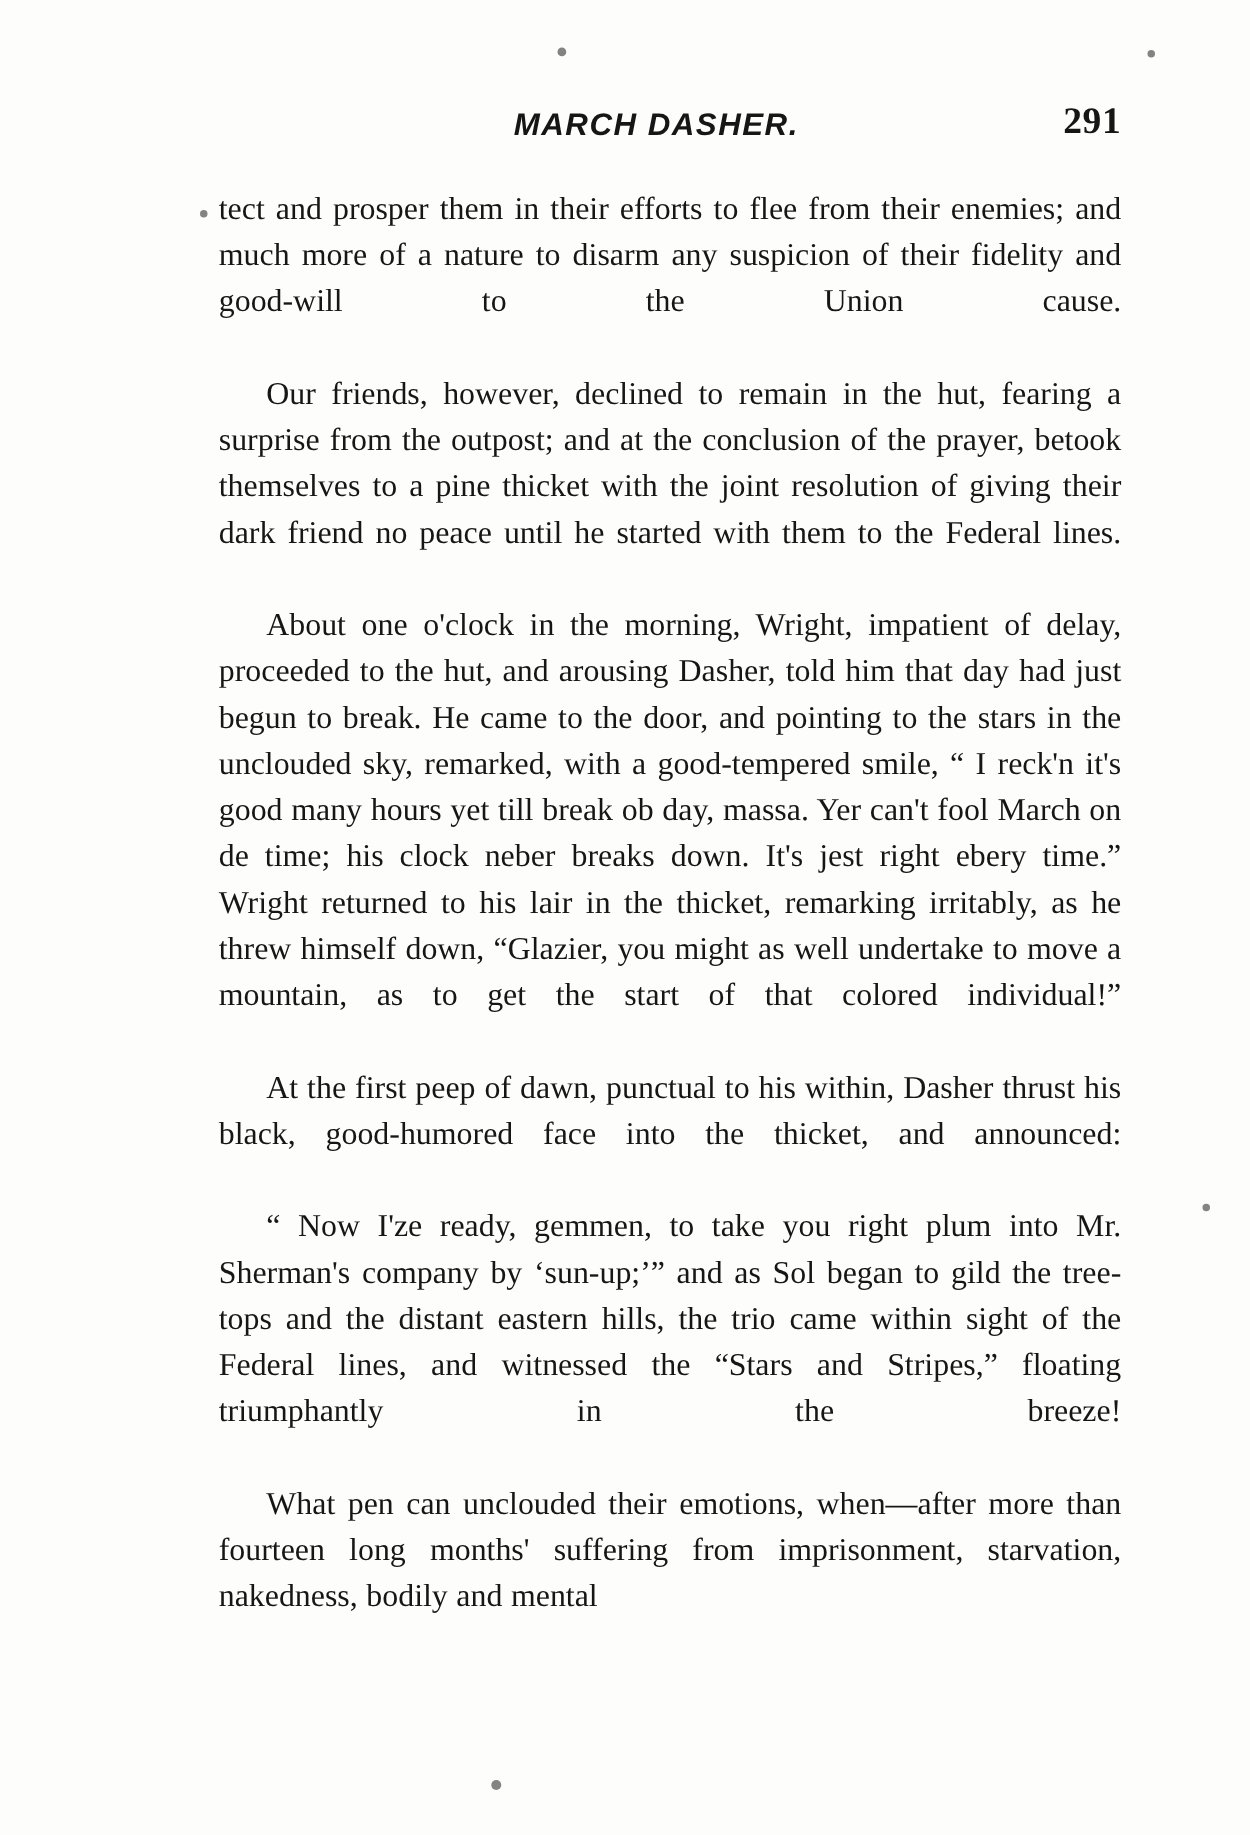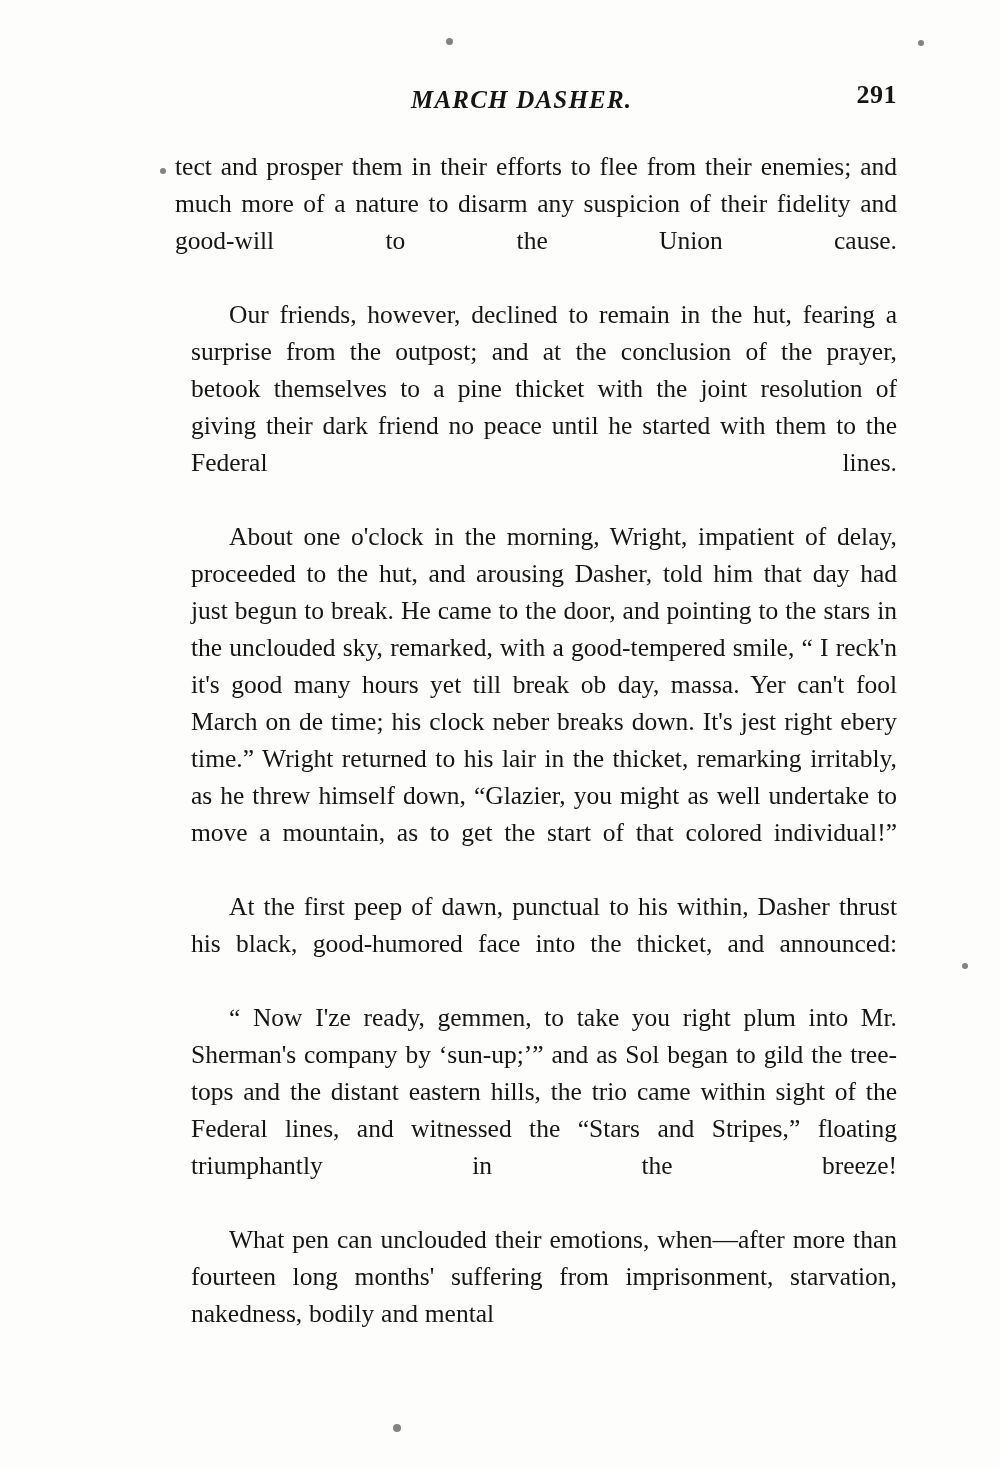--- a/index.html
+++ b/index.html
@@ -47,28 +47,28 @@
     height: 46px;
   }
   .running-head {
     position: absolute;
     left: 236px;
     top: 6px;
     font-style: italic;
     font-weight: bold;
     font-size: 25px;
     letter-spacing: 1.2px;
-    font-family: Liberation Serif, serif;
+    font-family: Liberation Sans, sans-serif;
   }
   .folio {
     position: absolute;
     right: 0;
     top: 0;
     font-weight: bold;
-    font-size: 26px;
+    font-size: 30px;
     letter-spacing: 0.5px;
   }
 
   .body-text {
     margin-top: 22px;
   }
   p {
     margin: 0;
     font-size: 25.5px;
     line-height: 37px;
@@ -76,21 +76,20 @@
     text-justify: inter-word;
     -webkit-hyphens: none;
     hyphens: none;
     word-spacing: 0.5px;
   }
   p.first {
     text-indent: 0;
   }
   p.ind {
     text-indent: 38px;
-    margin-left: 16px;
   }
   
   p::after {
     content: "";
     display: inline-block;
     width: 100%;
   }
   p.nostretch::after { display: none; }
 </style>
 </head>

